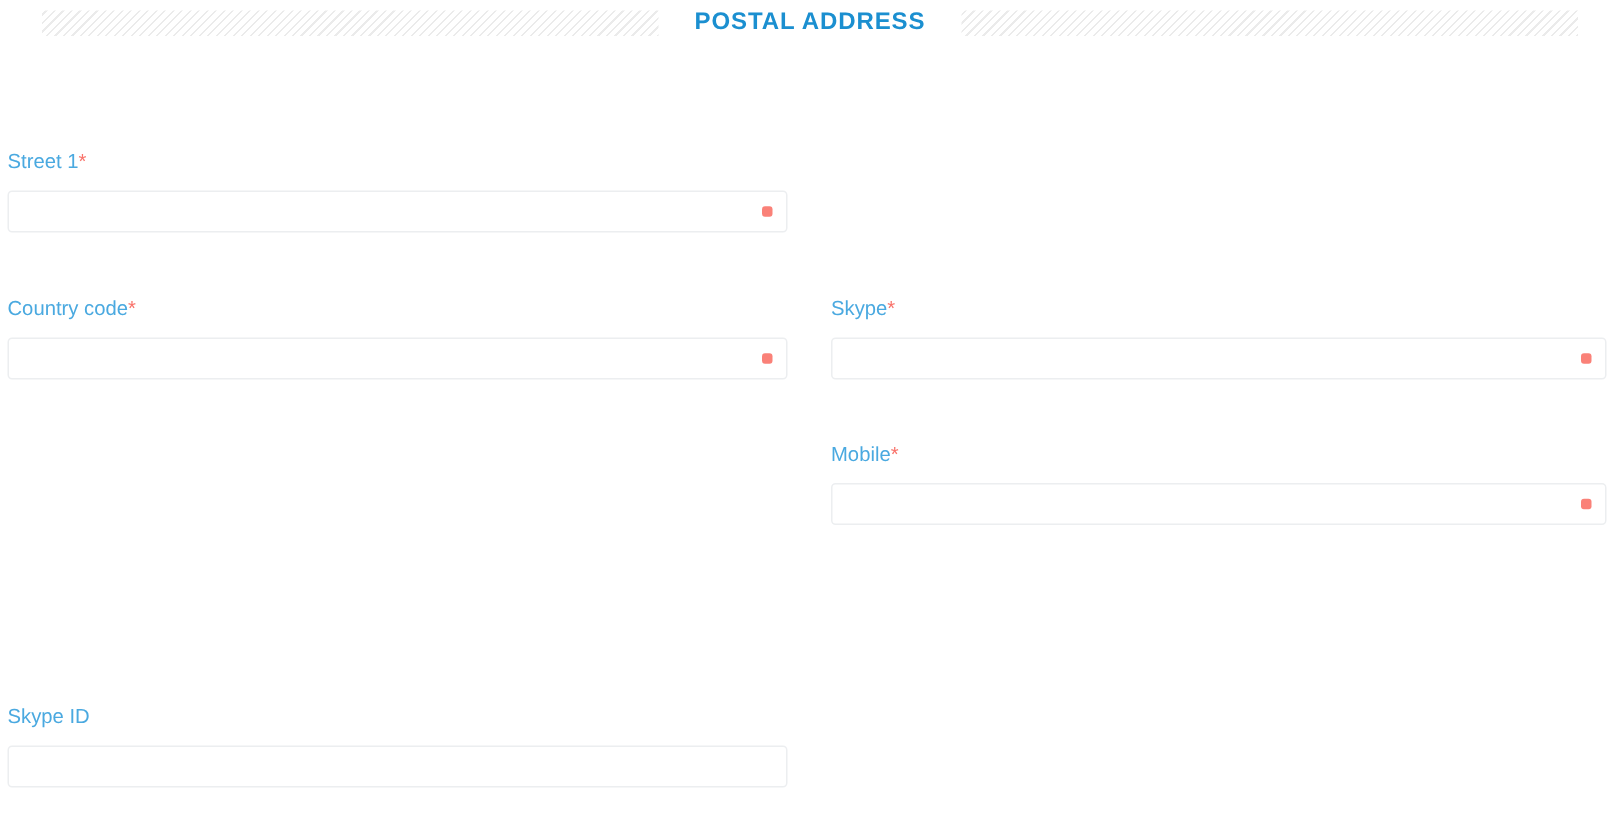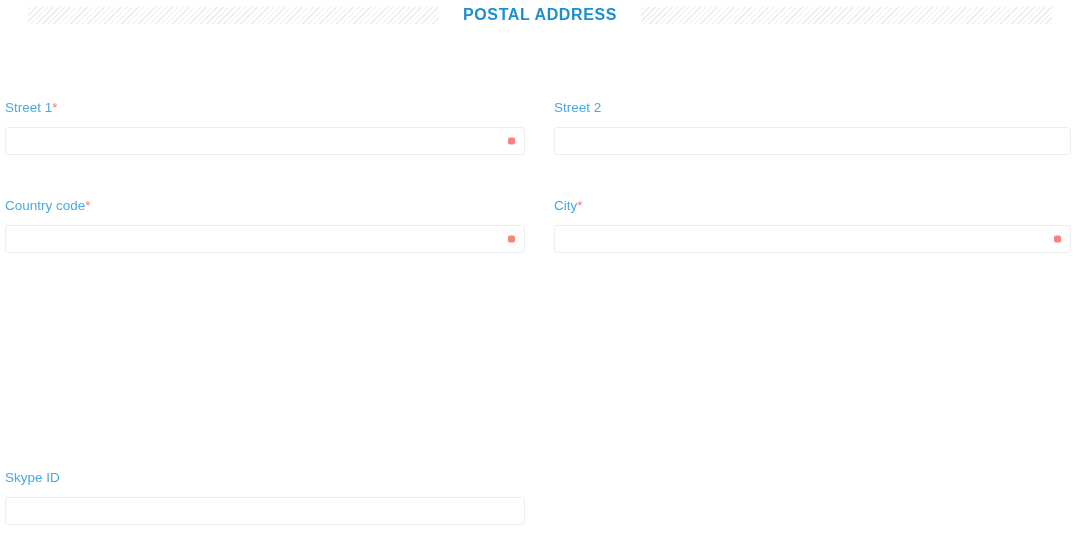--- a/index.html
+++ b/index.html
@@ -160,50 +160,51 @@
   <div class="field col-left row1">
     <label class="field-label">
       <span>Street 1</span><span class="req-star">*</span>
     </label>
     <div class="input-wrap">
       <input class="text-input" type="text" placeholder="" style="">
       <span class="req-dot"></span>
     </div>
   </div>
 
-  <div class="field col-right row1">
-    <label class="field-label">
-      <span>Street 2</span><span class="req-star"></span>
-    </label>
-    <div class="input-wrap">
-      <input class="text-input" type="text" placeholder="" style="">
-    </div>
-  </div>
 
   <div class="field col-left row2">
     <label class="field-label">
       <span>Country code</span><span class="req-star">*</span>
     </label>
     <div class="input-wrap">
       <input class="text-input" type="text" placeholder="" style="">
       <span class="req-dot"></span>
     </div>
   </div>
 
   <div class="field col-right row2">
     <label class="field-label">
-      <span>City</span><span class="req-star">*</span>
-    </label>
-    <div class="input-wrap">
-      <input class="text-input" type="text" placeholder="" style="">
-      <span class="req-dot"></span>
-    </div>
-  </div>
-
-
+      <span>Skype</span><span class="req-star">*</span>
+    </label>
+    <div class="input-wrap">
+      <input class="text-input" type="text" placeholder="" style="">
+      <span class="req-dot"></span>
+    </div>
+  </div>
+
+
+  <div class="field col-right row3">
+    <label class="field-label">
+      <span>Mobile</span><span class="req-star">*</span>
+    </label>
+    <div class="input-wrap">
+      <input class="text-input" type="text" placeholder="" style="">
+      <span class="req-dot"></span>
+    </div>
+  </div>
 
 
   <div class="field col-left row5">
     <label class="field-label">
       <span>Skype ID</span><span class="req-star"></span>
     </label>
     <div class="input-wrap">
       <input class="text-input" type="text" placeholder="" style="">
     </div>
   </div>

